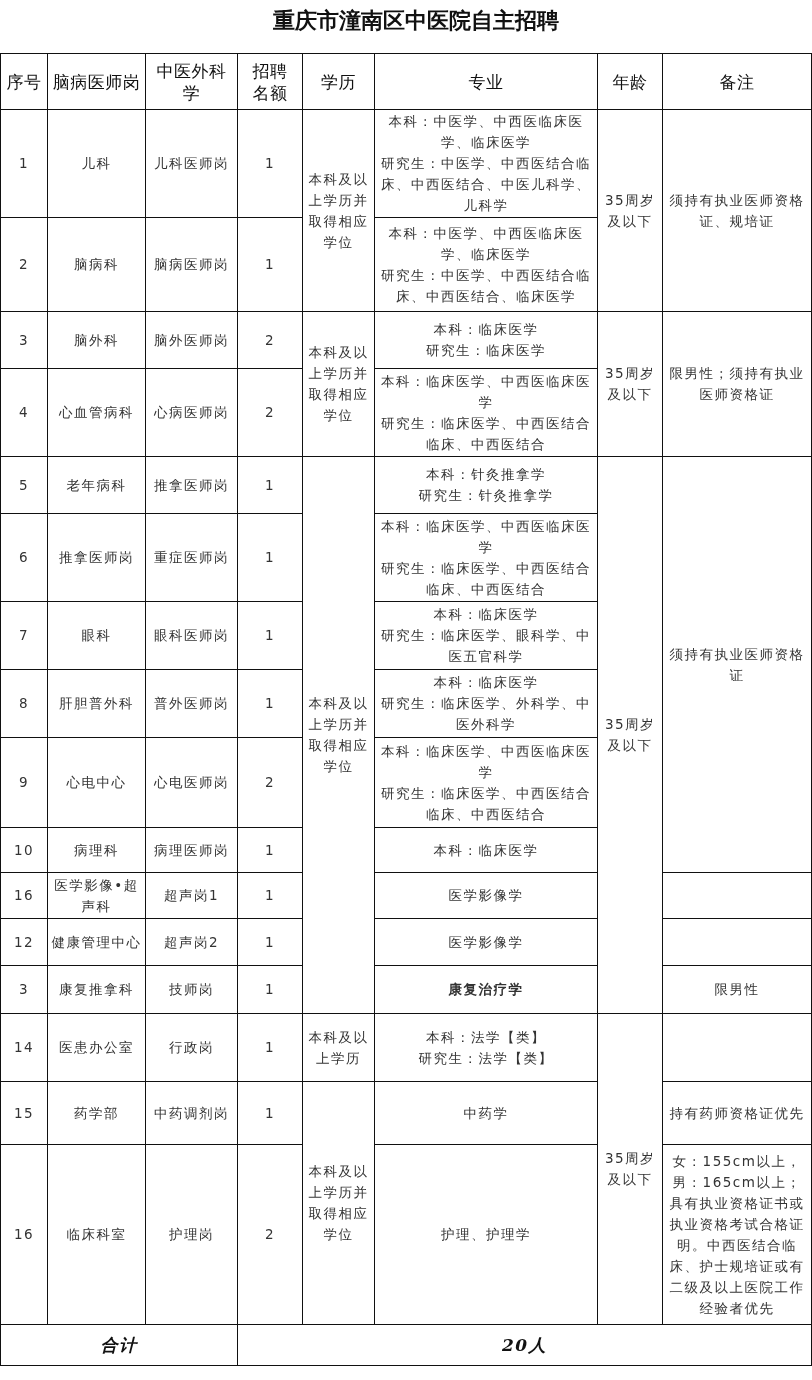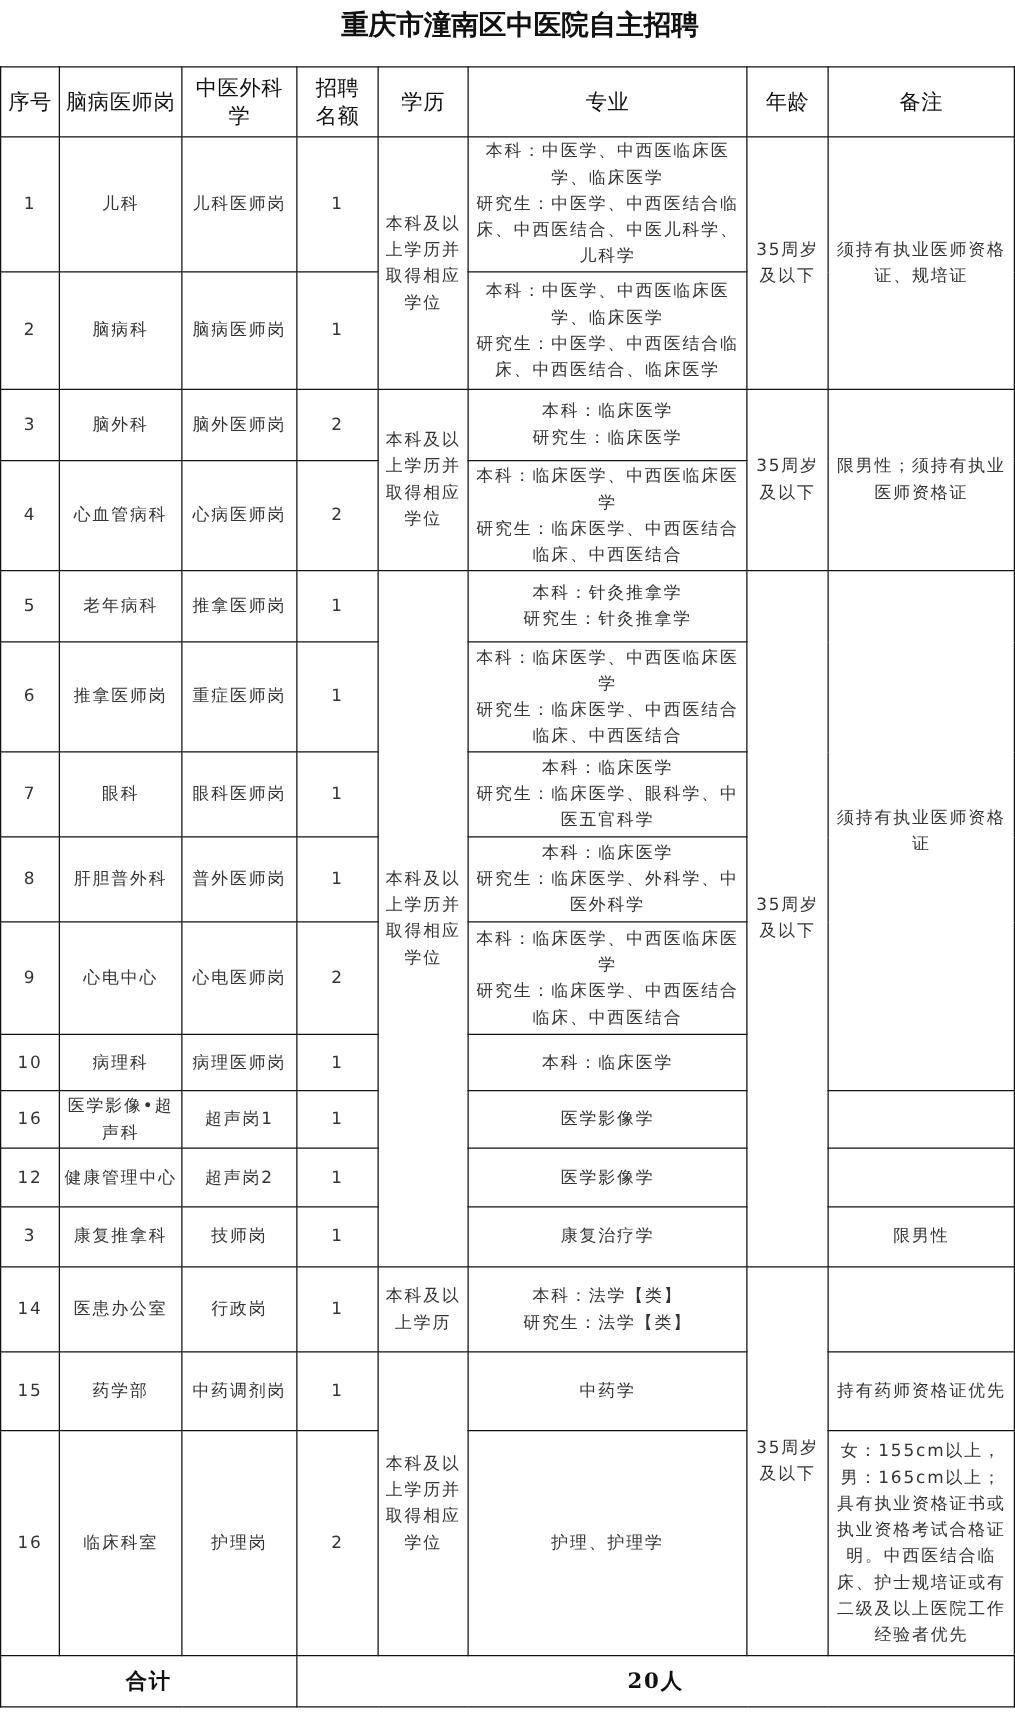--- a/index.html
+++ b/index.html
@@ -3,21 +3,21 @@
 <meta charset="utf-8">
 <style>
   html, body { margin:0; padding:0; background:#ffffff; }
   body { width:812px; height:1380px; overflow:hidden; font-family:"DejaVu Sans", sans-serif; color:#222; }
   .title-area { position:absolute; left:0; top:0; width:812px; height:68px; text-align:center; }
   .title-line { font-family:"DejaVu Serif", serif; font-weight:bold; font-size:22px; line-height:28px; color:#111; }
   .title-line.l1 { padding-top:6px;margin-left:20px; }
   table.grid { position:absolute; left:0; top:53px; border-collapse:collapse; table-layout:fixed; width:811px; }
   table.grid td, table.grid th { border:1.5px solid #111; text-align:center; vertical-align:middle; padding:0 3px; font-size:13.5px; line-height:21px; color:#333; letter-spacing:1.5px; word-break:break-all; }
   table.grid th { font-weight:normal; font-size:17px; color:#111; line-height:22px; letter-spacing:0.5px; }
-  .total-label, .total-value { font-family:"DejaVu Serif", serif; font-weight:bold; font-size:17px !important; color:#111 !important; }
+  .total-label, .total-value { font-family:"DejaVu Serif", serif; font-weight:bold; font-size:17px !important; color:#111 !important;font-style:italic; }
   .age { font-size:14px; }
 </style>
 </head>
 <body>
 
 <div class="title-area">
   <div class="title-line l1">重庆市潼南区中医院自主招聘</div>
 </div>
 
 <table class="grid">
@@ -157,21 +157,21 @@
     <td>1</td>
     <td style="white-space: pre-line;">医学影像学</td>
     <td></td>
   </tr>
 
   <tr style="height:48px">
     <td>3</td>
     <td>康复推拿科</td>
     <td>技师岗</td>
     <td>1</td>
-    <td style="white-space: pre-line;">康复治疗学</td>
+    <td style="white-space: pre-line; font-weight: bold;">康复治疗学</td>
     <td>限男性</td>
   </tr>
 
   <tr style="height:68px">
     <td>14</td>
     <td>医患办公室</td>
     <td>行政岗</td>
     <td>1</td>
     <td>本科及以上学历</td>
     <td style="white-space: pre-line;">本科：法学【类】

